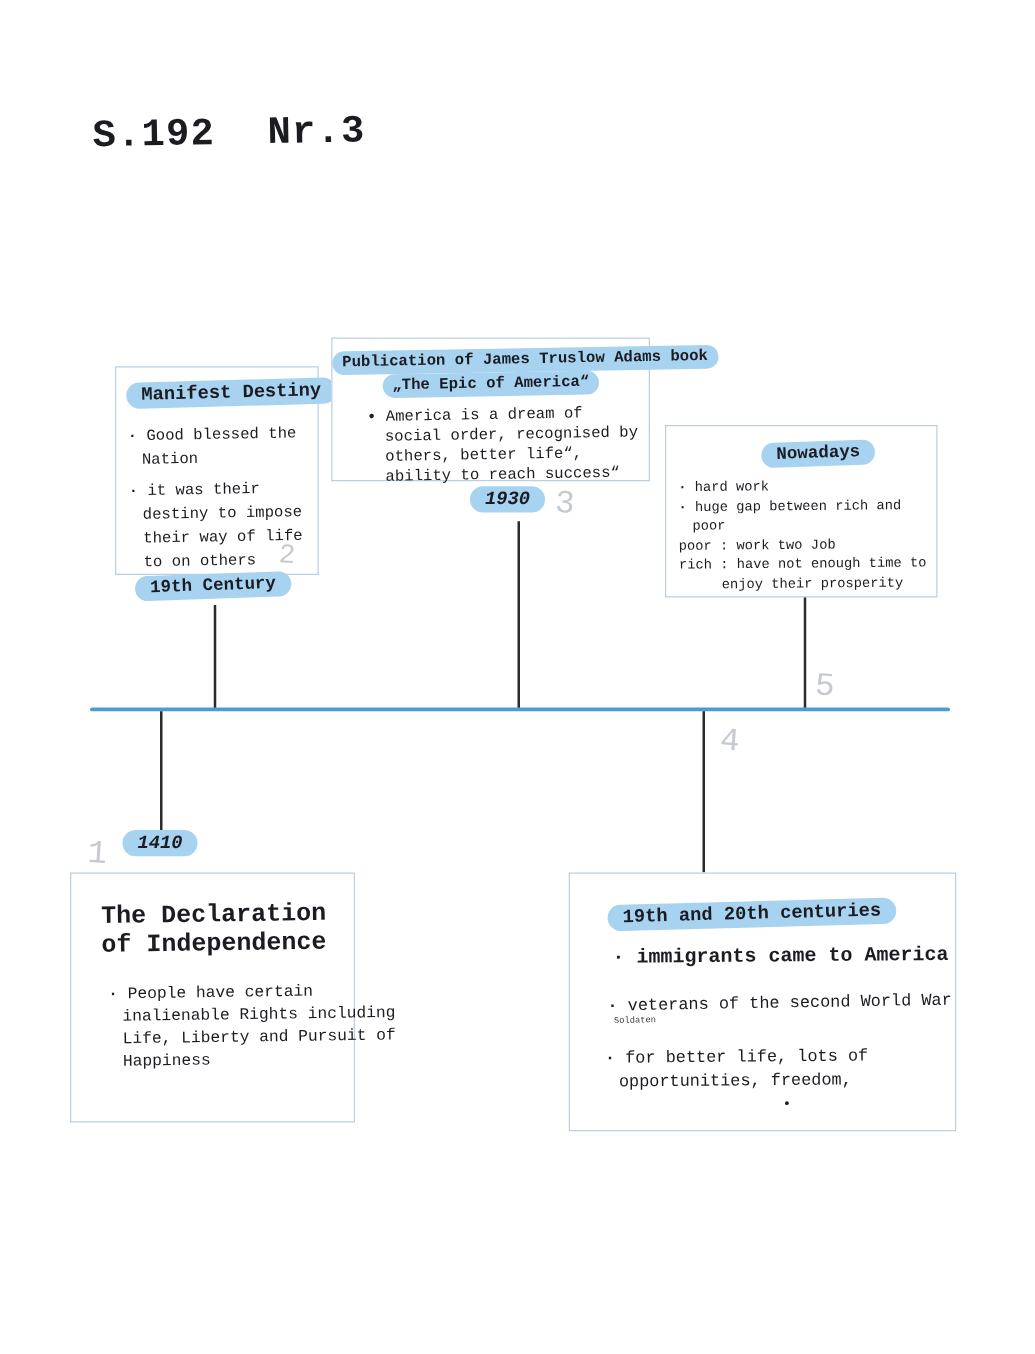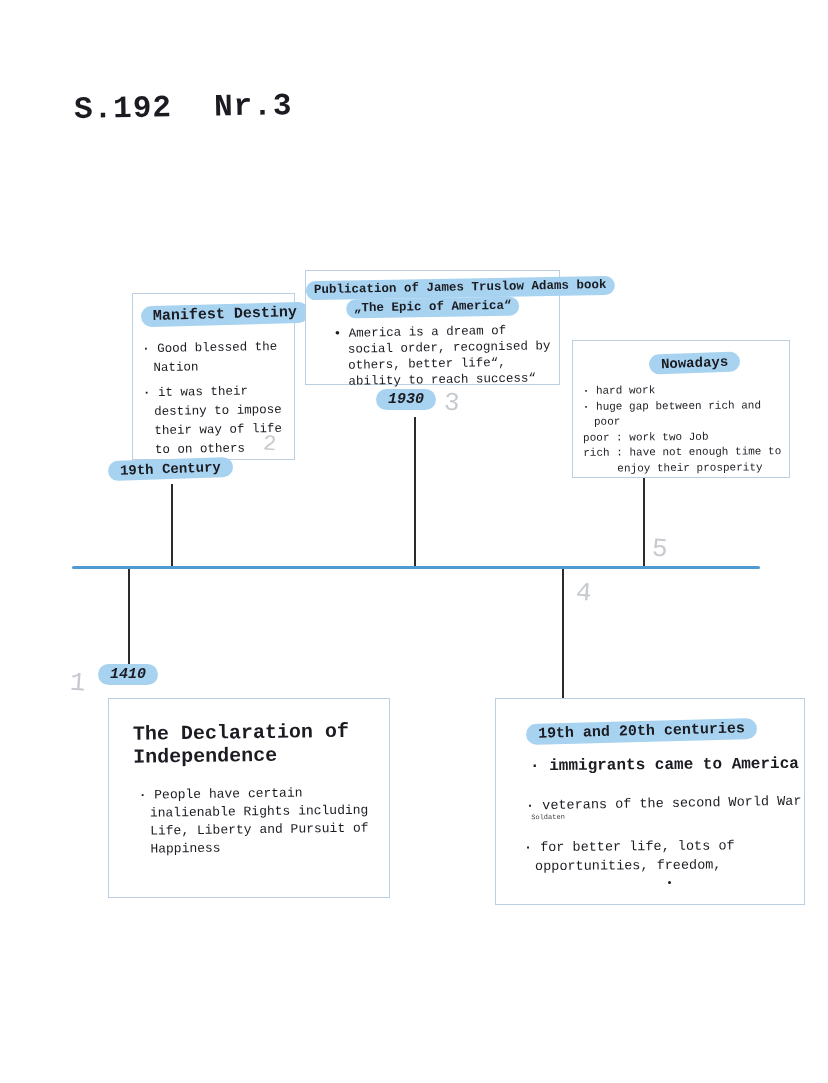--- a/index.html
+++ b/index.html
@@ -22,21 +22,20 @@
     letter-spacing: 1px;
     transform: rotate(-1deg);
   }
   .heading .gap { display: inline-block; width: 42px; }
 
   
   .nbox {
     border: 1px solid #bccfe0;
     background: #ffffff;
     box-sizing: border-box;
-    margin-left: 40px;
   }
 
   
   .pill {
     display: inline-block;
     background: #a8d3f0;
     border-radius: 12px;
     padding: 2px 12px;
     white-space: nowrap;
   }
@@ -88,21 +87,21 @@
   .lbl-1931 { left: 376px; top: 389px; font-size: 15px; font-weight: 700; font-style: italic; }
   .lbl-1776 { left: 98px; top: 664px; font-size: 15px; font-weight: 700; font-style: italic; }
 
   
   .pn1 { left: 70px; top: 668px; }
   .pn3 { left: 444px; top: 388px; }
   .pn4 { left: 576px; top: 578px; }
   .pn5 { left: 652px; top: 534px; }
 
   
-  .box-declaration { left: 68px; top: 698px; width: 282px; height: 200px; }
+  .box-declaration { left: 56px; top: 698px; width: 228px; height: 200px; }
   .box-declaration .title { margin: 22px 0 0 24px; font-size: 20px; font-weight: 700; transform: rotate(-0.8deg); }
   .box-declaration .body { margin: 18px 0 0 30px; width: 240px; font-size: 13px; line-height: 18px; transform: rotate(-0.8deg); }
 
   
   .box-centuries { left: 455px; top: 698px; width: 310px; height: 207px; }
   .box-centuries .pill { margin: 22px 0 0 30px; font-size: 15px; font-weight: 700; transform: rotate(-1.5deg); }
   .box-centuries .b1 { margin: 14px 0 0 34px; font-size: 16px; font-weight: 700; transform: rotate(-0.5deg); }
   .box-centuries .b2 { position: relative; margin: 22px 0 0 30px; font-size: 13.5px; transform: rotate(-1deg); }
   .box-centuries .annotation { position: absolute; left: 16px; top: 15px; font-size: 7px; color: #3a3a40; }
   .box-centuries .b3 { margin: 26px 0 0 28px; width: 262px; font-size: 13.5px; line-height: 19px; transform: rotate(-0.5deg); }

